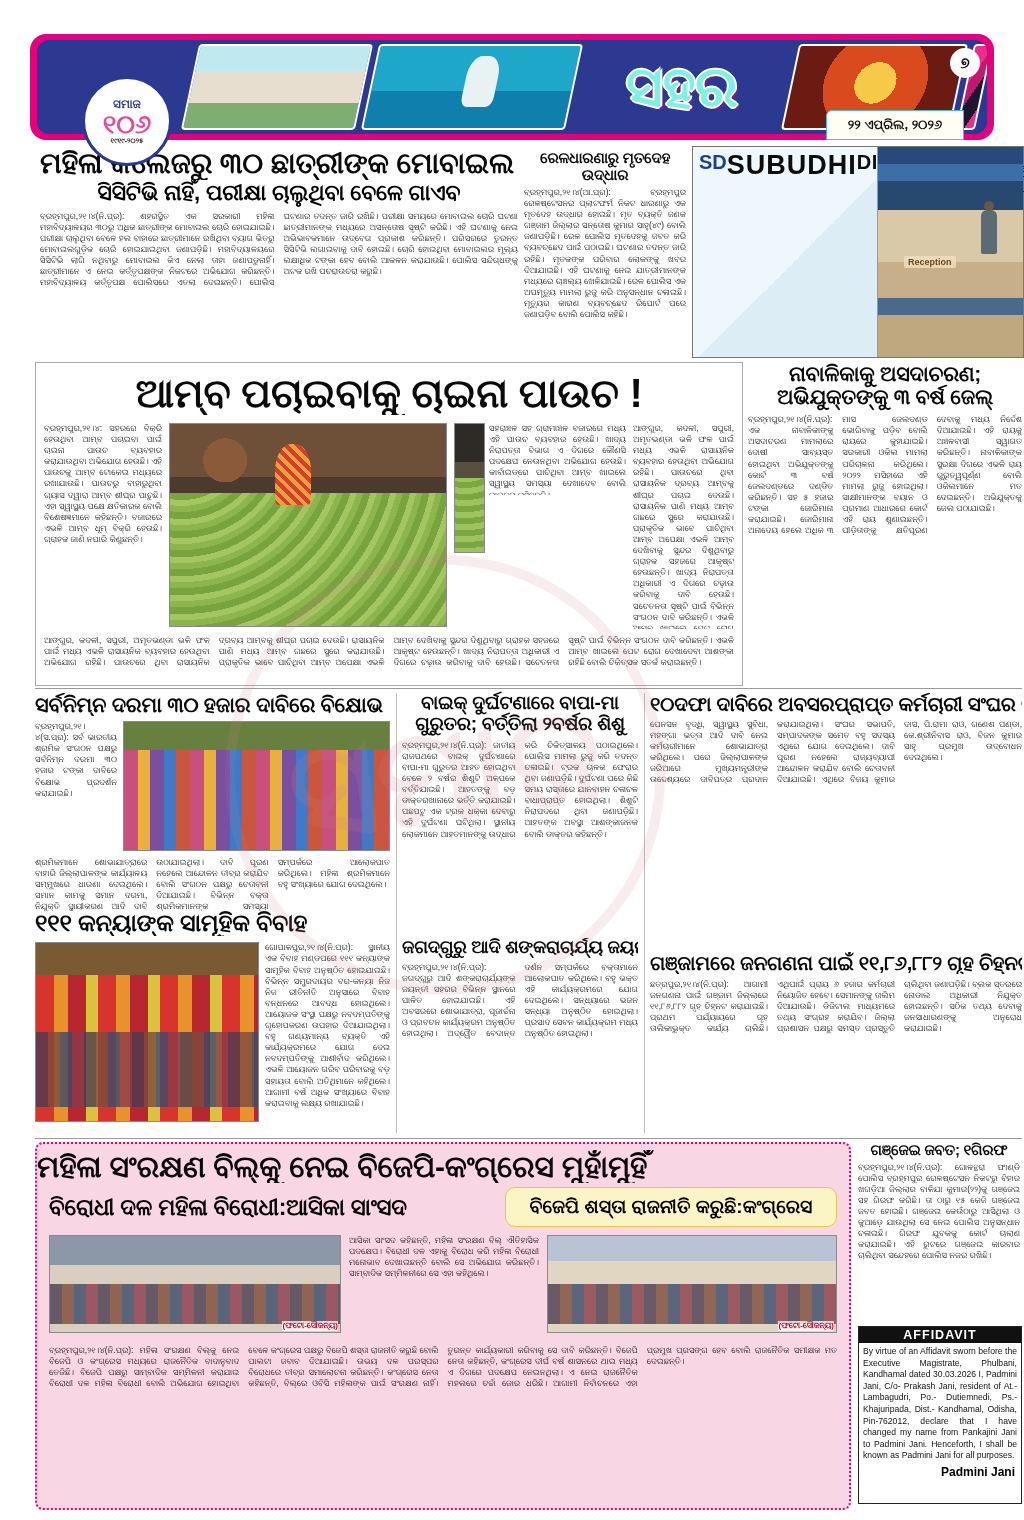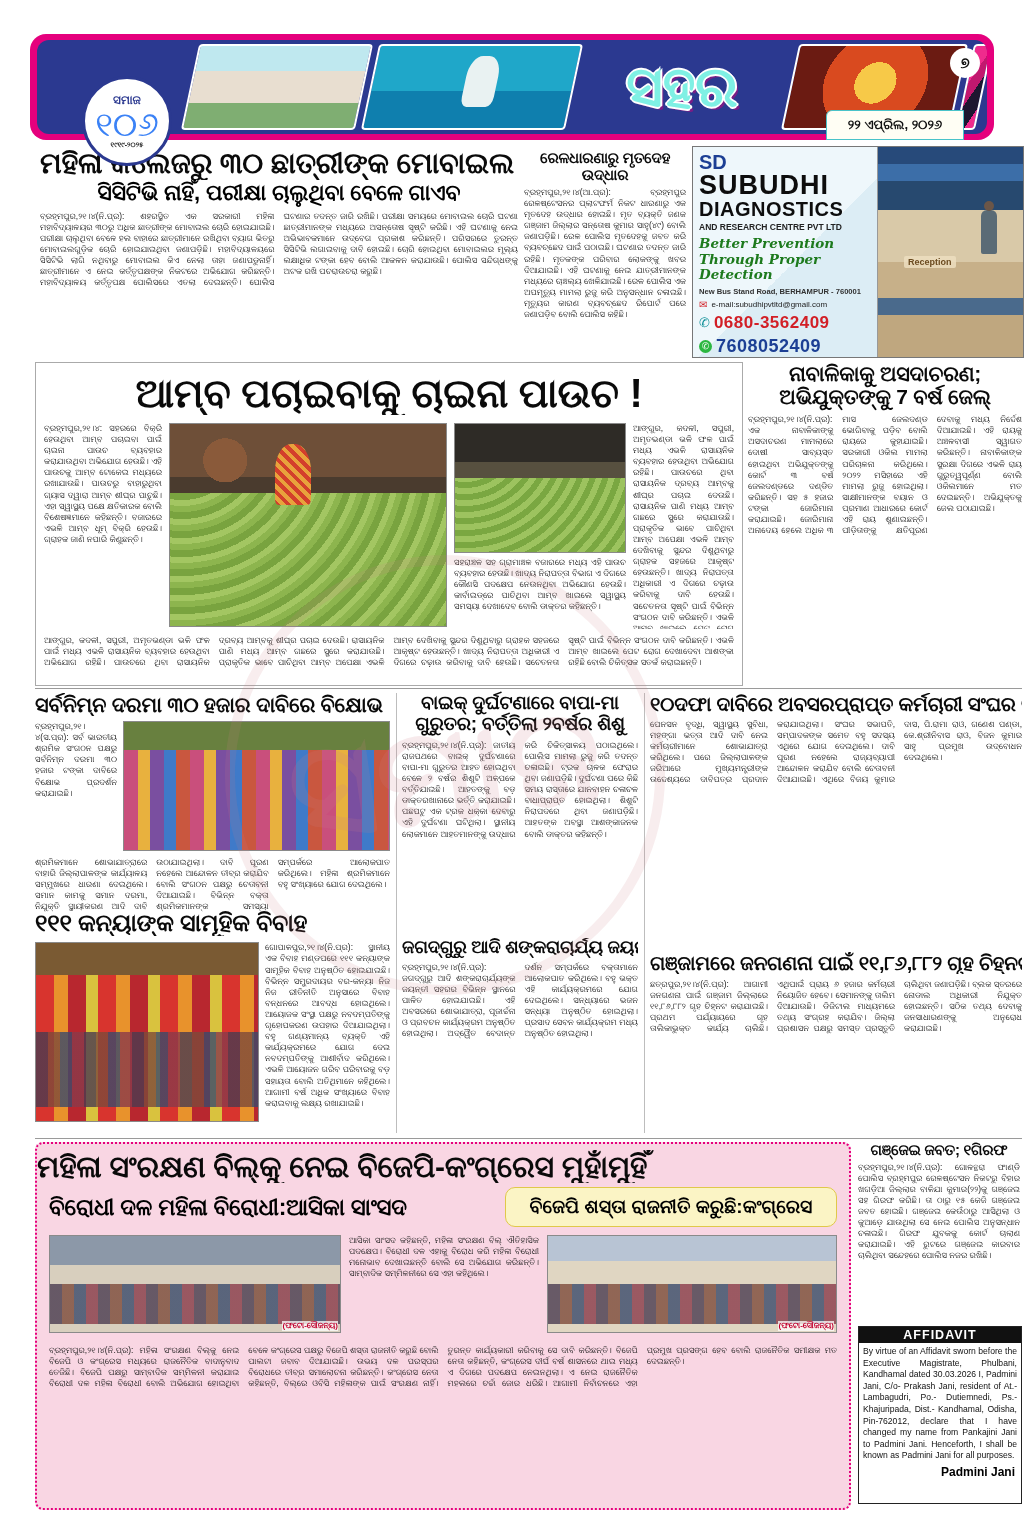--- a/index.html
+++ b/index.html
@@ -25,32 +25,32 @@
   .t-lake{width:200px;background:linear-gradient(180deg,#1fa7c9 0 55%,#0f7fae 55% 100%);}
   .t-statue{position:absolute;left:46%;top:12%;width:16%;height:62%;background:#e9f2f2;border-radius:40% 40% 20% 20%;}
   .t-deity{width:165px;background:radial-gradient(circle at 50% 45%,#f7c948 0 22%,#d94a1f 22% 55%,#6b1b12 55% 100%);}
   .t-silk{flex:1;background:repeating-linear-gradient(115deg,#ef2b8d 0 16px,#c2186f 16px 26px,#1d1630 26px 40px);}
   .title-panel{width:210px;display:flex;align-items:center;justify-content:center;}
   .section-title{font-size:56px;font-weight:bold;color:#7ff0e4;
                  text-shadow:-2px 0 #fff,2px 0 #fff,0 -2px #fff,0 2px #fff,3px 3px 0 #7a1d86;}
   .logo-wrap{left:52px;top:42px;width:84px;height:84px;background:#fff;border-radius:50%;
              border:3px solid #2b3990;z-index:3;display:flex;flex-direction:column;align-items:center;justify-content:center;}
   .logo-brand{font-size:12px;font-weight:bold;color:#2b3990;}
-  .logo-num{font-size:34px;font-weight:normal;color:#3b82f6;line-height:1;}
+  .logo-num{font-size:26px;font-weight:bold;color:#ec4899;line-height:1;}
   .logo-years{font-size:7px;font-weight:bold;color:#1d1d1d;}
   .pagenum-circle{right:14px;top:14px;width:30px;height:30px;background:#fff;border-radius:50%;
                   display:flex;align-items:center;justify-content:center;font-size:15px;font-weight:bold;color:#111;z-index:4;}
   .date-box{right:30px;top:76px;width:136px;height:28px;background:#fffef4;border:1px solid #49c3c9;
             border-radius:6px 0 0 0;display:flex;align-items:center;justify-content:center;
             font-size:13px;font-weight:bold;color:#111;z-index:4;}
 
   
   .ad{left:692px;top:146px;width:330px;height:210px;border:1px solid #777;
       background:linear-gradient(135deg,#eef7fb 0 40%,#dcedf5 40% 100%);display:flex;}
-  .ad-left{width:172px;padding:5px 6px;display:flex;flex-direction:column;}
+  .ad-left{width:172px;padding:5px 6px;display:flex;flex-direction:row;}
   .ad-logo{font-size:20px;font-weight:bold;color:#d21f26;line-height:1;}
   .ad-logo span{color:#1c3f94;}
   .ad-t1{font-size:27px;font-weight:bold;color:#0d0d0d;letter-spacing:1px;line-height:1;}
   .ad-t2{font-size:20px;font-weight:bold;color:#0d0d0d;letter-spacing:.5px;line-height:1.05;}
   .ad-sub{font-size:8.5px;font-weight:bold;color:#222;margin-top:2px;}
   .ad-tag{font-size:13.5px;font-style:italic;font-weight:bold;color:#1d7a1d;line-height:1.15;margin-top:4px;
           font-family:"DejaVu Serif",serif;}
   .ad-addr{font-size:7.6px;font-weight:bold;color:#333;margin-top:4px;}
   .ad-row{display:flex;align-items:center;gap:4px;margin-top:3px;}
   .ad-mail{font-size:8px;color:#222;}
@@ -193,32 +193,32 @@
     </div>
   </div>
 
   <div class="abs mango-box">
     <div class="hl hl-big" style="margin-top:8px;">ଆମ୍ବ ପଚାଇବାକୁ ଚାଇନା ପାଉଚ !</div>
     <div style="display:flex;gap:7px;padding:8px 8px 0 8px;height:206px;">
       <div class="body" style="width:118px;height:206px;">ବ୍ରହ୍ମପୁର,୨୧।୪: ସହରରେ ବିକ୍ରି ହେଉଥିବା ଆମ୍ବ ପଚାଇବା ପାଇଁ ଚାଇନା ପାଉଚ ବ୍ୟବହାର କରାଯାଉଥିବା ଅଭିଯୋଗ ହେଉଛି। ଏହି ପାଉଚକୁ ଆମ୍ବ ଟୋକେଇ ମଧ୍ୟରେ ରଖାଯାଉଛି। ପାଉଚରୁ ବାହାରୁଥିବା ଗ୍ୟାସ ଦ୍ୱାରା ଆମ୍ବ ଶୀଘ୍ର ପାଚୁଛି। ଏହା ସ୍ୱାସ୍ଥ୍ୟ ପକ୍ଷେ କ୍ଷତିକାରକ ବୋଲି ବିଶେଷଜ୍ଞମାନେ କହିଛନ୍ତି। ବଜାରରେ ଏଭଳି ଆମ୍ବ ଧୂମ୍ ବିକ୍ରି ହେଉଛି। ଗ୍ରାହକ ଜାଣି ନପାରି କିଣୁଛନ୍ତି।</div>
       <div class="photo ph-mango1" style="width:276px;height:202px;">
         <div class="vendor"></div>
       </div>
-      <div style="width:172px;display:flex;flex-direction:column;gap:4px;">
+      <div style="width:172px;display:flex;flex-direction:row;gap:4px;">
         <div class="photo ph-mango2" style="width:170px;height:128px;"></div>
         <div class="body" style="height:72px;">ସହରାଞ୍ଚଳ ସହ ଗ୍ରାମାଞ୍ଚଳ ବଜାରରେ ମଧ୍ୟ ଏହି ପାଉଚ ବ୍ୟବହାର ହେଉଛି। ଖାଦ୍ୟ ନିରାପତ୍ତା ବିଭାଗ ଏ ଦିଗରେ କୌଣସି ପଦକ୍ଷେପ ନେଉନଥିବା ଅଭିଯୋଗ ହେଉଛି। କାର୍ବାଇଡ୍‌ରେ ପାଚିଥିବା ଆମ୍ବ ଖାଇଲେ ସ୍ୱାସ୍ଥ୍ୟ ସମସ୍ୟା ଦେଖାଦେବ ବୋଲି ଡାକ୍ତର କହିଛନ୍ତି।</div>
       </div>
       <div class="body" style="flex:1;height:206px;">ଆଙ୍ଗୁର, କଦଳୀ, ସପୁରୀ, ଅମୃତଭଣ୍ଡା ଭଳି ଫଳ ପାଇଁ ମଧ୍ୟ ଏଭଳି ରାସାୟନିକ ବ୍ୟବହାର ହେଉଥିବା ଅଭିଯୋଗ ରହିଛି। ପାଉଚରେ ଥିବା ରାସାୟନିକ ଦ୍ରବ୍ୟ ଆମ୍ବକୁ ଶୀଘ୍ର ପଚାଇ ଦେଉଛି। ରାସାୟନିକ ପାଣି ମଧ୍ୟ ଆମ୍ବ ଗଛରେ ସ୍ପ୍ରେ କରାଯାଉଛି। ପ୍ରାକୃତିକ ଭାବେ ପାଚିଥିବା ଆମ୍ବ ଅପେକ୍ଷା ଏଭଳି ଆମ୍ବ ଦେଖିବାକୁ ସୁନ୍ଦର ଦିଶୁଥିବାରୁ ଗ୍ରାହକ ସହଜରେ ଆକୃଷ୍ଟ ହେଉଛନ୍ତି। ଖାଦ୍ୟ ନିରାପତ୍ତା ଅଧିକାରୀ ଏ ଦିଗରେ ଚଢ଼ାଉ କରିବାକୁ ଦାବି ହେଉଛି। ସଚେତନତା ସୃଷ୍ଟି ପାଇଁ ବିଭିନ୍ନ ସଂଗଠନ ଦାବି କରିଛନ୍ତି। ଏଭଳି ଆମ୍ବ ଖାଇଲେ ପେଟ ରୋଗ ଦେଖାଦେବା ଆଶଙ୍କା ରହିଛି ବୋଲି ଚିକିତ୍ସକ ସତର୍କ କରାଇଛନ୍ତି।</div>
     </div>
     <div class="body cols4" style="margin:6px 8px 0 8px;height:42px;">ଆଙ୍ଗୁର, କଦଳୀ, ସପୁରୀ, ଅମୃତଭଣ୍ଡା ଭଳି ଫଳ ପାଇଁ ମଧ୍ୟ ଏଭଳି ରାସାୟନିକ ବ୍ୟବହାର ହେଉଥିବା ଅଭିଯୋଗ ରହିଛି। ପାଉଚରେ ଥିବା ରାସାୟନିକ ଦ୍ରବ୍ୟ ଆମ୍ବକୁ ଶୀଘ୍ର ପଚାଇ ଦେଉଛି। ରାସାୟନିକ ପାଣି ମଧ୍ୟ ଆମ୍ବ ଗଛରେ ସ୍ପ୍ରେ କରାଯାଉଛି। ପ୍ରାକୃତିକ ଭାବେ ପାଚିଥିବା ଆମ୍ବ ଅପେକ୍ଷା ଏଭଳି ଆମ୍ବ ଦେଖିବାକୁ ସୁନ୍ଦର ଦିଶୁଥିବାରୁ ଗ୍ରାହକ ସହଜରେ ଆକୃଷ୍ଟ ହେଉଛନ୍ତି। ଖାଦ୍ୟ ନିରାପତ୍ତା ଅଧିକାରୀ ଏ ଦିଗରେ ଚଢ଼ାଉ କରିବାକୁ ଦାବି ହେଉଛି। ସଚେତନତା ସୃଷ୍ଟି ପାଇଁ ବିଭିନ୍ନ ସଂଗଠନ ଦାବି କରିଛନ୍ତି। ଏଭଳି ଆମ୍ବ ଖାଇଲେ ପେଟ ରୋଗ ଦେଖାଦେବା ଆଶଙ୍କା ରହିଛି ବୋଲି ଚିକିତ୍ସକ ସତର୍କ କରାଇଛନ୍ତି।</div>
   </div>
 
   <div class="abs" style="left:748px;top:362px;width:274px;height:322px;">
     <div class="hl hl-minor">ନାବାଳିକାକୁ ଅସଦାଚରଣ;
-ଅଭିଯୁକ୍ତଙ୍କୁ 7 ବର୍ଷ ଜେଲ୍</div>
+ଅଭିଯୁକ୍ତଙ୍କୁ ୩ ବର୍ଷ ଜେଲ୍</div>
     <div class="body cols3" style="height:258px;margin-top:6px;">ବ୍ରହ୍ମପୁର,୨୧।୪(ନି.ପ୍ର): ଏକ ନାବାଳିକାଙ୍କୁ ଅସଦାଚରଣ ମାମଲାରେ ଦୋଷୀ ସାବ୍ୟସ୍ତ ହୋଇଥିବା ଅଭିଯୁକ୍ତଙ୍କୁ କୋର୍ଟ ୩ ବର୍ଷ ଜେଲଦଣ୍ଡରେ ଦଣ୍ଡିତ କରିଛନ୍ତି। ସହ ୫ ହଜାର ଟଙ୍କା ଜୋରିମାନା କରାଯାଇଛି। ଜୋରିମାନା ଅନାଦେୟ ହେଲେ ଅଧିକ ୩ ମାସ ଜେଲଦଣ୍ଡ ଭୋଗିବାକୁ ପଡ଼ିବ ବୋଲି ରାୟରେ କୁହାଯାଇଛି। ସରକାରୀ ଓକିଲ ମାମଲା ପରିଚାଳନା କରିଥିଲେ। ୨୦୨୨ ମସିହାରେ ଏହି ମାମଲା ରୁଜୁ ହୋଇଥିଲା। ସାକ୍ଷୀମାନଙ୍କ ବୟାନ ଓ ପ୍ରମାଣ ଆଧାରରେ କୋର୍ଟ ଏହି ରାୟ ଶୁଣାଇଛନ୍ତି। ପୀଡ଼ିତାଙ୍କୁ କ୍ଷତିପୂରଣ ଦେବାକୁ ମଧ୍ୟ ନିର୍ଦ୍ଦେଶ ଦିଆଯାଇଛି। ଏହି ରାୟକୁ ଅଞ୍ଚଳବାସୀ ସ୍ୱାଗତ କରିଛନ୍ତି। ନାବାଳିକାଙ୍କ ସୁରକ୍ଷା ଦିଗରେ ଏଭଳି ରାୟ ଗୁରୁତ୍ୱପୂର୍ଣ୍ଣ ବୋଲି ଓକିଲମାନେ ମତ ଦେଇଛନ୍ତି। ଅଭିଯୁକ୍ତକୁ ଜେଲ ପଠାଯାଇଛି।</div>
   </div>
 
   <div class="abs rule-h" style="left:35px;top:688px;width:987px;"></div>
 
   <div class="abs" style="left:35px;top:693px;width:355px;height:212px;">
     <div class="hl hl-mid">ସର୍ବନିମ୍ନ ଦରମା ୩୦ ହଜାର ଦାବିରେ ବିକ୍ଷୋଭ</div>
     <div style="display:flex;gap:6px;margin-top:5px;height:132px;">
       <div class="body" style="width:82px;">ବ୍ରହ୍ମପୁର,୨୧।୪(ସ.ପ୍ର): ସର୍ବ ଭାରତୀୟ ଶ୍ରମିକ ସଂଗଠନ ପକ୍ଷରୁ ସର୍ବନିମ୍ନ ଦରମା ୩୦ ହଜାର ଟଙ୍କା ଦାବିରେ ବିକ୍ଷୋଭ ପ୍ରଦର୍ଶନ କରାଯାଇଛି।</div>
       <div class="photo ph-wage" style="flex:1;height:128px;"></div>

